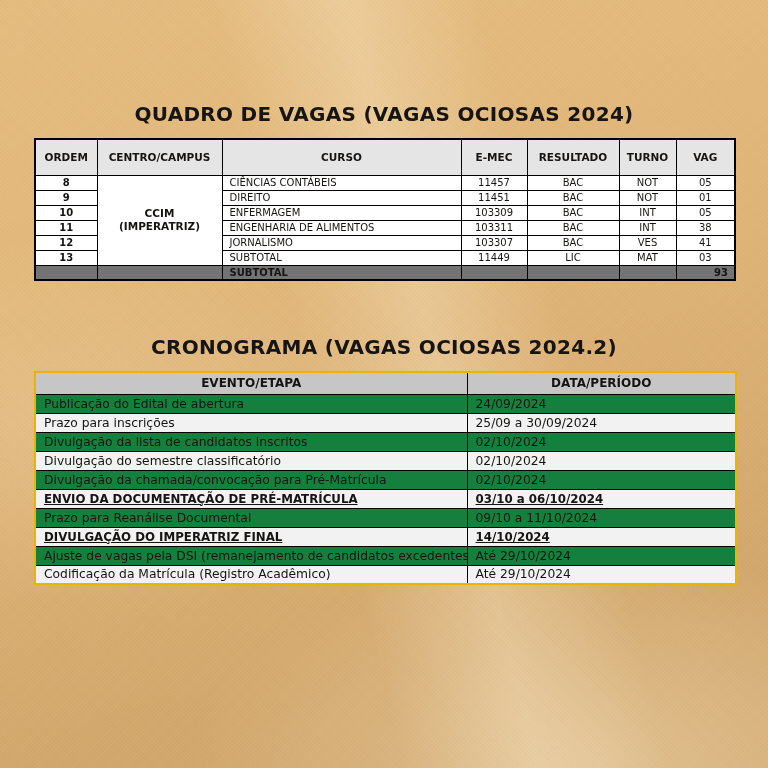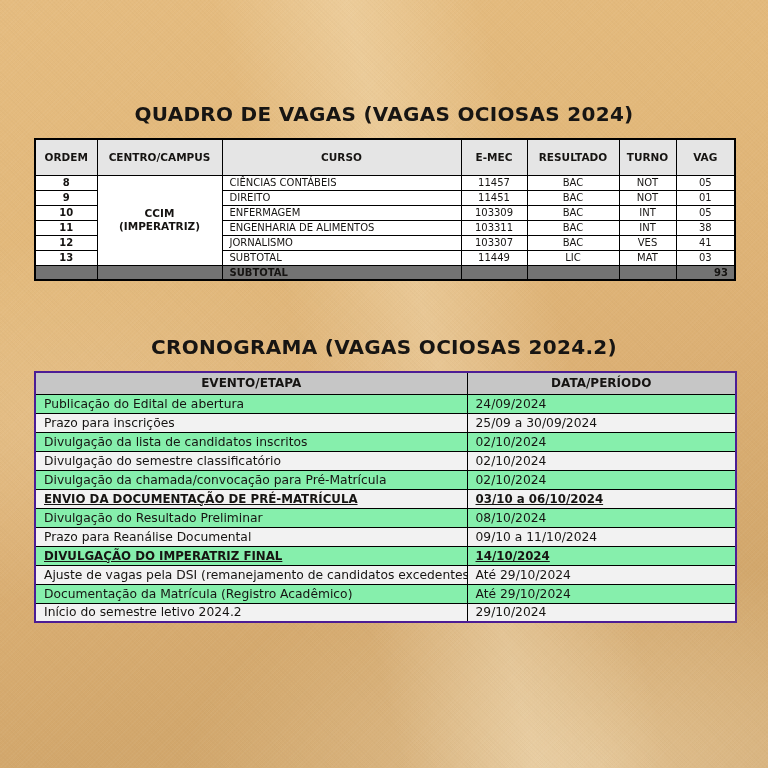--- a/index.html
+++ b/index.html
@@ -45,29 +45,29 @@
   #quadro-table td.ordem  { font-weight:bold; }
   #quadro-table td.curso  { text-align:left; padding-left:7px;margin-left:36px; }
   #quadro-table td.campus { font-weight:bold; font-size:10.5px; line-height:1.25; white-space:normal;margin-top:26px; }
   #quadro-table tr.subtotal-row td { background:#737373; font-weight:bold; height:14px; }
   #quadro-table tr.subtotal-row td.curso { text-align:left; }
   #quadro-table tr.subtotal-row td.vag   { text-align:right; padding-right:6px; }
 
   
   #cronograma-table {
     position:absolute; top:371px; left:34px; width:701px;
-    border:2px solid #4c1d95;
+    border:2px solid #eab308;
   }
   #cronograma-table th, #cronograma-table td { border:1px solid #000; overflow:hidden; white-space:nowrap; }
   #cronograma-table th {
     background:#c6c6c6; font-size:12px; font-weight:bold; text-align:center;
     height:22px; padding:3px 4px;
   }
   #cronograma-table td {
-    font-size:12.3px; height:19px; padding:1px 8px; text-align:left; background:#86efac;
+    font-size:12.3px; height:19px; padding:1px 8px; text-align:left; background:#15803d;
   }
   #cronograma-table tbody tr:nth-child(even) td { background:#f2f2f2; }
   #cronograma-table tr.milestone td { font-weight:bold; font-size:11.8px;text-decoration:underline; }
 </style>
 </head>
 <body>
 
 <div class="page">
 
   <div class="doc-title" id="title-quadro">QUADRO DE VAGAS (VAGAS OCIOSAS 2024)</div>
@@ -190,39 +190,31 @@
       </tr>
       <tr>
         <td>Divulgação da chamada/convocação para Pré-Matrícula</td>
         <td>02/10/2024</td>
       </tr>
       <tr class="milestone">
         <td>ENVIO DA DOCUMENTAÇÃO DE PRÉ-MATRÍCULA</td>
         <td>03/10 a 06/10/2024</td>
       </tr>
       <tr>
-        <td>Divulgação do Resultado Preliminar</td>
-        <td>08/10/2024</td>
-      </tr>
-      <tr>
         <td>Prazo para Reanálise Documental</td>
         <td>09/10 a 11/10/2024</td>
       </tr>
       <tr class="milestone">
         <td>DIVULGAÇÃO DO IMPERATRIZ FINAL</td>
         <td>14/10/2024</td>
       </tr>
       <tr>
         <td>Ajuste de vagas pela DSI (remanejamento de candidatos excedentes)</td>
         <td>Até 29/10/2024</td>
       </tr>
       <tr>
-        <td>Documentação da Matrícula (Registro Acadêmico)</td>
+        <td>Codificação da Matrícula (Registro Acadêmico)</td>
         <td>Até 29/10/2024</td>
-      </tr>
-      <tr>
-        <td>Início do semestre letivo 2024.2</td>
-        <td>29/10/2024</td>
       </tr>
     </tbody>
   </table>
 
 </div>
 
 </body></html>

